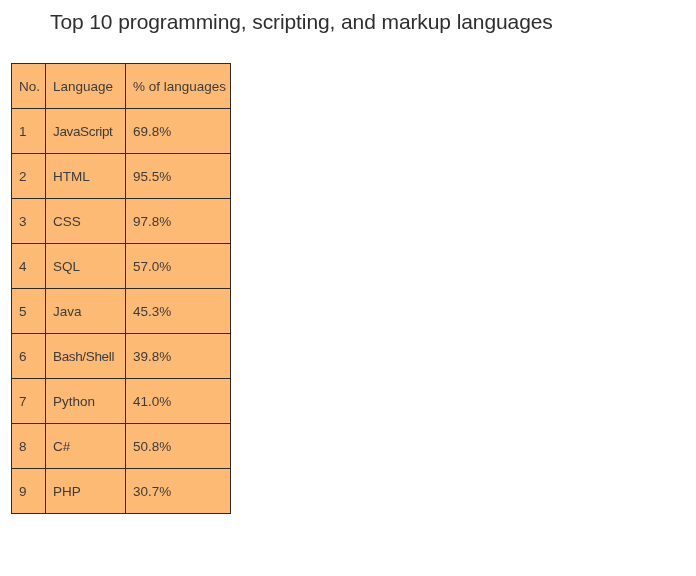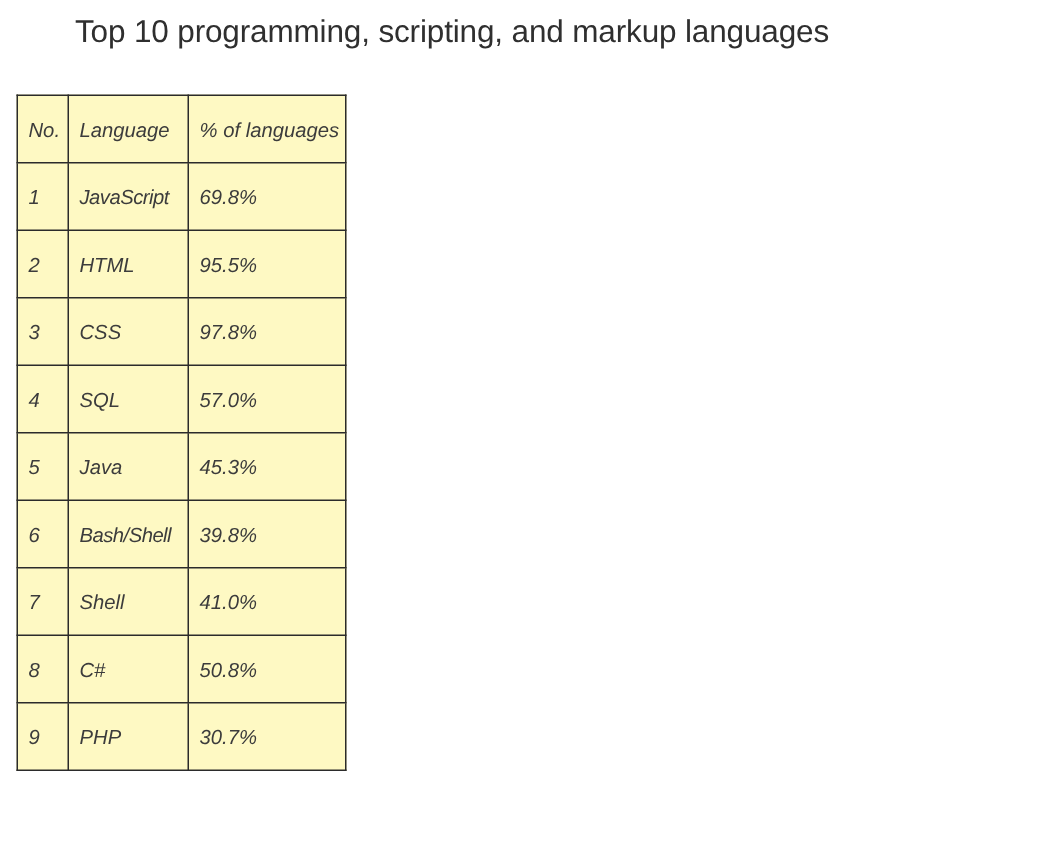--- a/index.html
+++ b/index.html
@@ -38,22 +38,21 @@
   .table-wrap {
     position: absolute;
     left: 11px;
     top: 63px;
   }
 
   table.rank-table {
     border-collapse: collapse;
     table-layout: fixed;
     width: 219px;
-    background: #fef9c3;
-    font-style: italic;
+    background: #fdba74;
   }
 
   table.rank-table td,
   table.rank-table th {
     border: 1px solid #2b2b2b;
     height: 45px;
     padding: 0 7px;
     font-size: 13.5px;
     font-weight: normal;
     color: #3c3c3c;
@@ -119,21 +118,21 @@
           <td>Java</td>
           <td>45.3%</td>
         </tr>
         <tr>
           <td>6</td>
           <td class="cell-lang-tight">Bash/Shell</td>
           <td>39.8%</td>
         </tr>
         <tr>
           <td>7</td>
-          <td>Shell</td>
+          <td>Python</td>
           <td>41.0%</td>
         </tr>
         <tr>
           <td>8</td>
           <td>C#</td>
           <td>50.8%</td>
         </tr>
         <tr>
           <td>9</td>
           <td>PHP</td>

